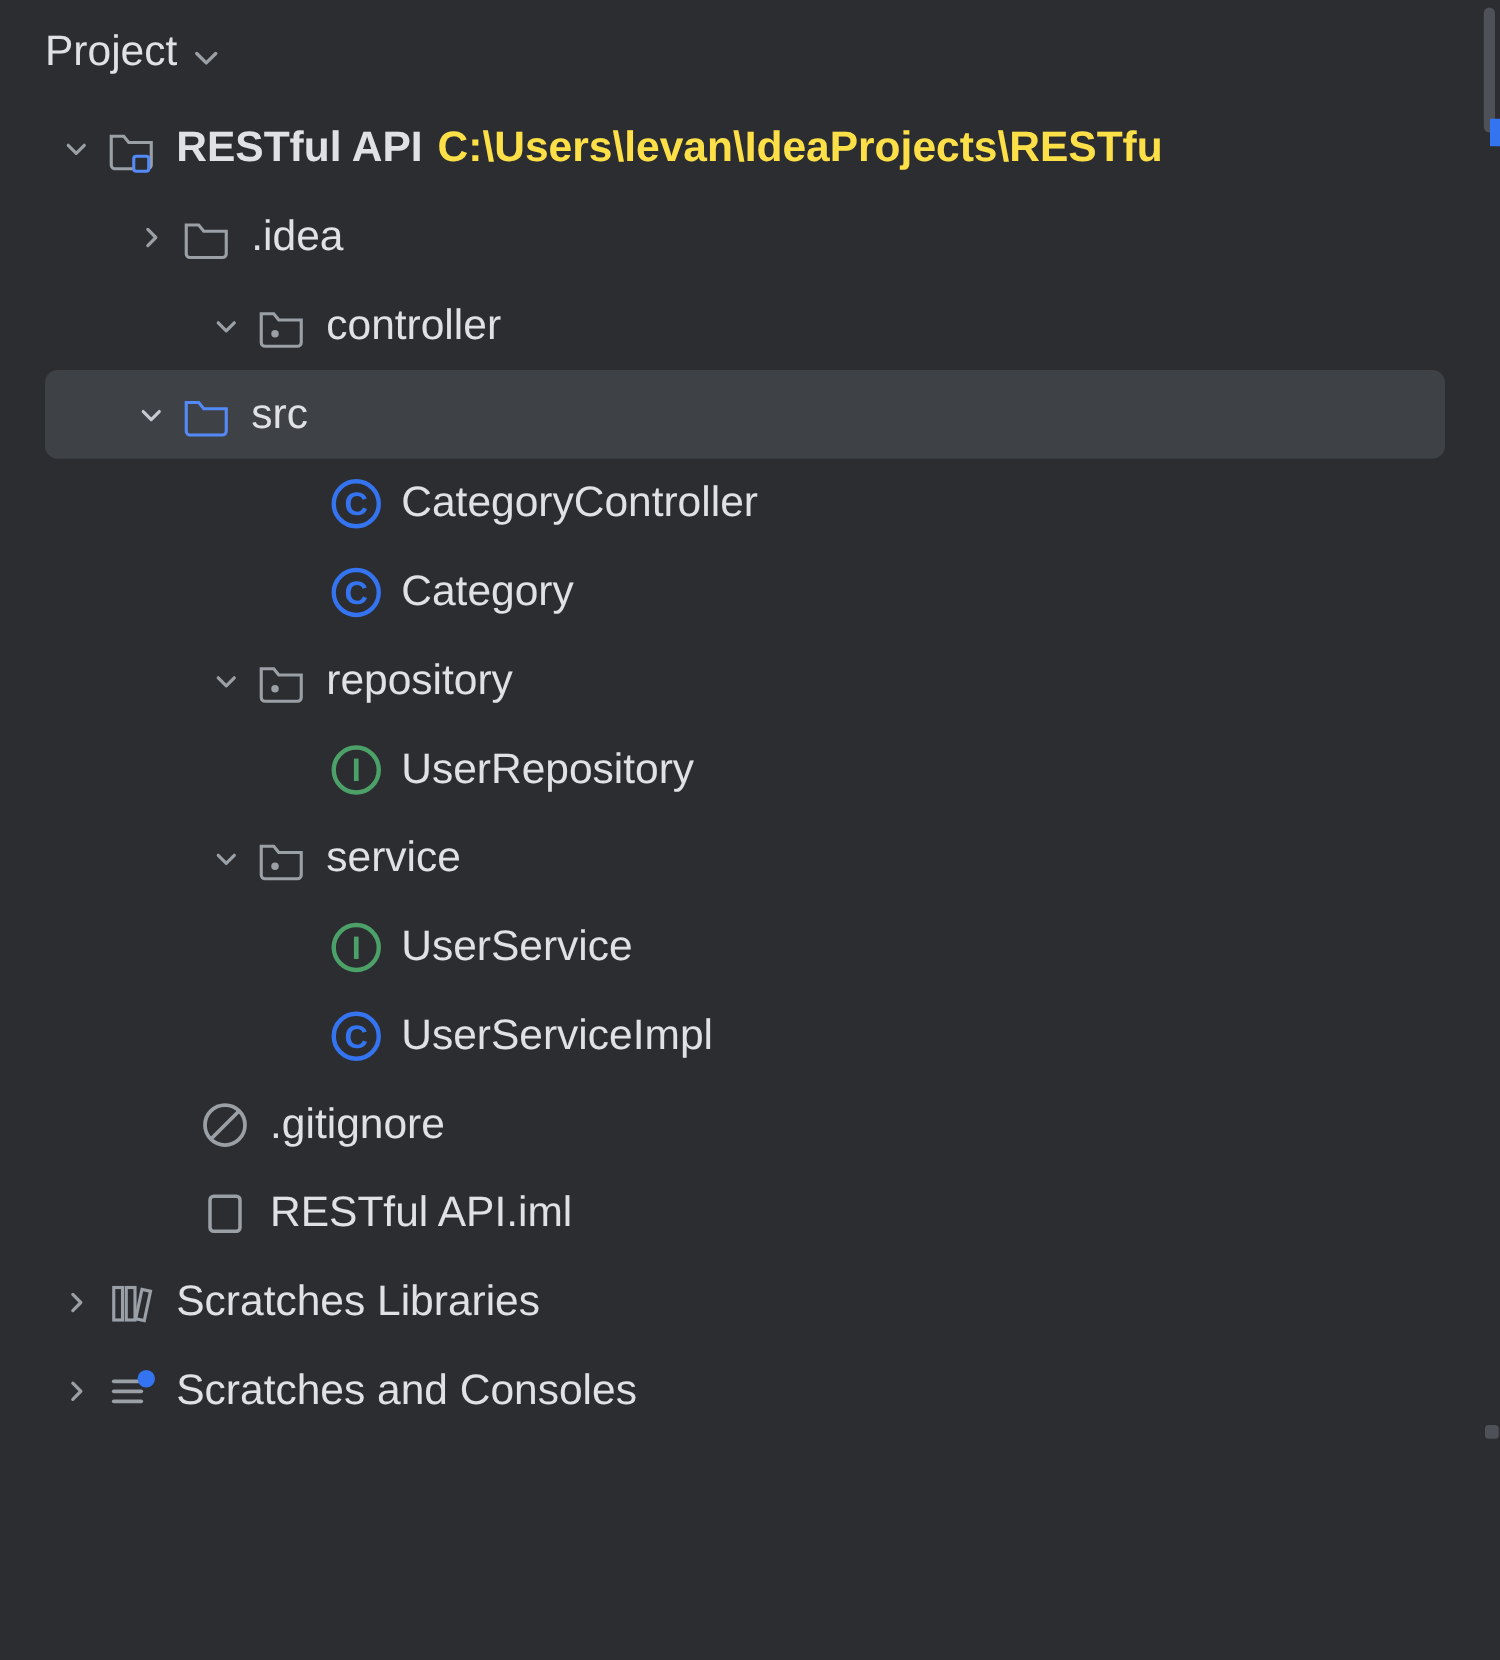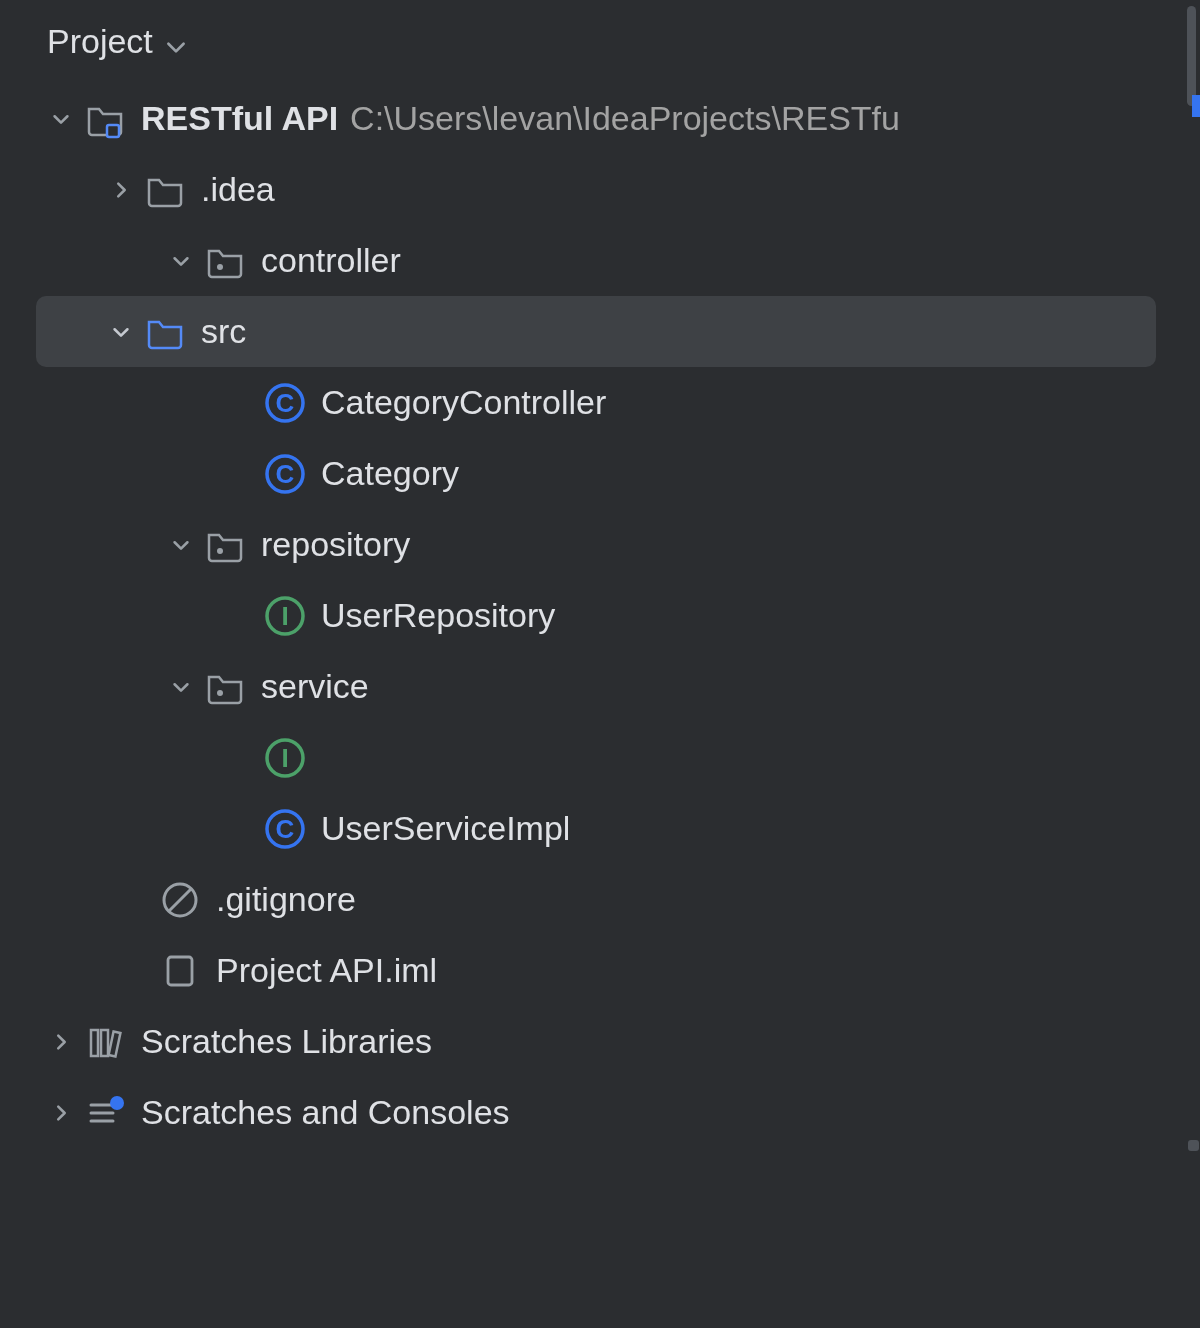--- a/index.html
+++ b/index.html
@@ -13,21 +13,21 @@
       background: #2b2d30;
       font-family: -apple-system, BlinkMacSystemFont, "Segoe UI", sans-serif;
       color: #dfe1e5;
       overflow: hidden;
       position: relative;
     }
     .panel-header {
       display: flex;
       align-items: center;
       gap: 10px;
-      padding: 22px 47px;
+      padding: 22px 36px;
       font-size: 34px;
       font-weight: 400;
       color: #dfe1e5;
     }
     .panel-header .chev {
       width: 26px;
       height: 26px;
     }
     .tree {
       padding: 0 36px 0 0;
@@ -69,22 +69,23 @@
       flex-shrink: 0;
       margin-right: 14px;
     }
     .tree-row .label {
       color: #dfe1e5;
     }
     .tree-row .label.bold {
       font-weight: 600;
     }
     .tree-row .hint {
-      color: #a3a3a3;
+      color: #fde047;
       margin-left: 12px;
+      font-weight: bold;
     }
     .scrollbar {
       position: absolute;
       right: 4px;
       top: 6px;
       width: 9px;
       height: 100px;
       background: #4e5258;
       border-radius: 5px;
     }
@@ -258,20 +259,21 @@
   </div>
 
   <div class="tree-row">
     <span class="indent" style="width:263px"></span>
     <span class="icon">
       <svg class="iface" viewBox="0 0 44 44">
           <circle cx="22" cy="22" r="18"></circle>
           <text x="22" y="31" text-anchor="middle">I</text>
         </svg>
     </span>
+    <span class="label">UserService</span>
   </div>
 
   <div class="tree-row">
     <span class="indent" style="width:263px"></span>
     <span class="icon">
       <svg class="class-c" viewBox="0 0 44 44">
           <circle cx="22" cy="22" r="18"></circle>
           <text x="22" y="31" text-anchor="middle">C</text>
         </svg>
     </span>
@@ -289,21 +291,21 @@
     <span class="label">.gitignore</span>
   </div>
 
   <div class="tree-row">
     <span class="indent" style="width:158px"></span>
     <span class="icon">
       <svg viewBox="0 0 44 44">
           <rect x="10" y="8" width="24" height="28" rx="3" stroke="#9aa0a6" stroke-width="2.8" fill="none"></rect>
         </svg>
     </span>
-    <span class="label">Project API.iml</span>
+    <span class="label">RESTful API.iml</span>
   </div>
 
   <div class="tree-row">
     <span class="indent" style="width:38px"></span>
     <span class="arrow">
       <svg viewBox="0 0 24 24">
           <path d="M9 5l7 7-7 7" stroke="#9aa0a6" stroke-width="2.8" fill="none" stroke-linecap="round" stroke-linejoin="round"></path>
         </svg>
     </span>
     <span class="icon">

